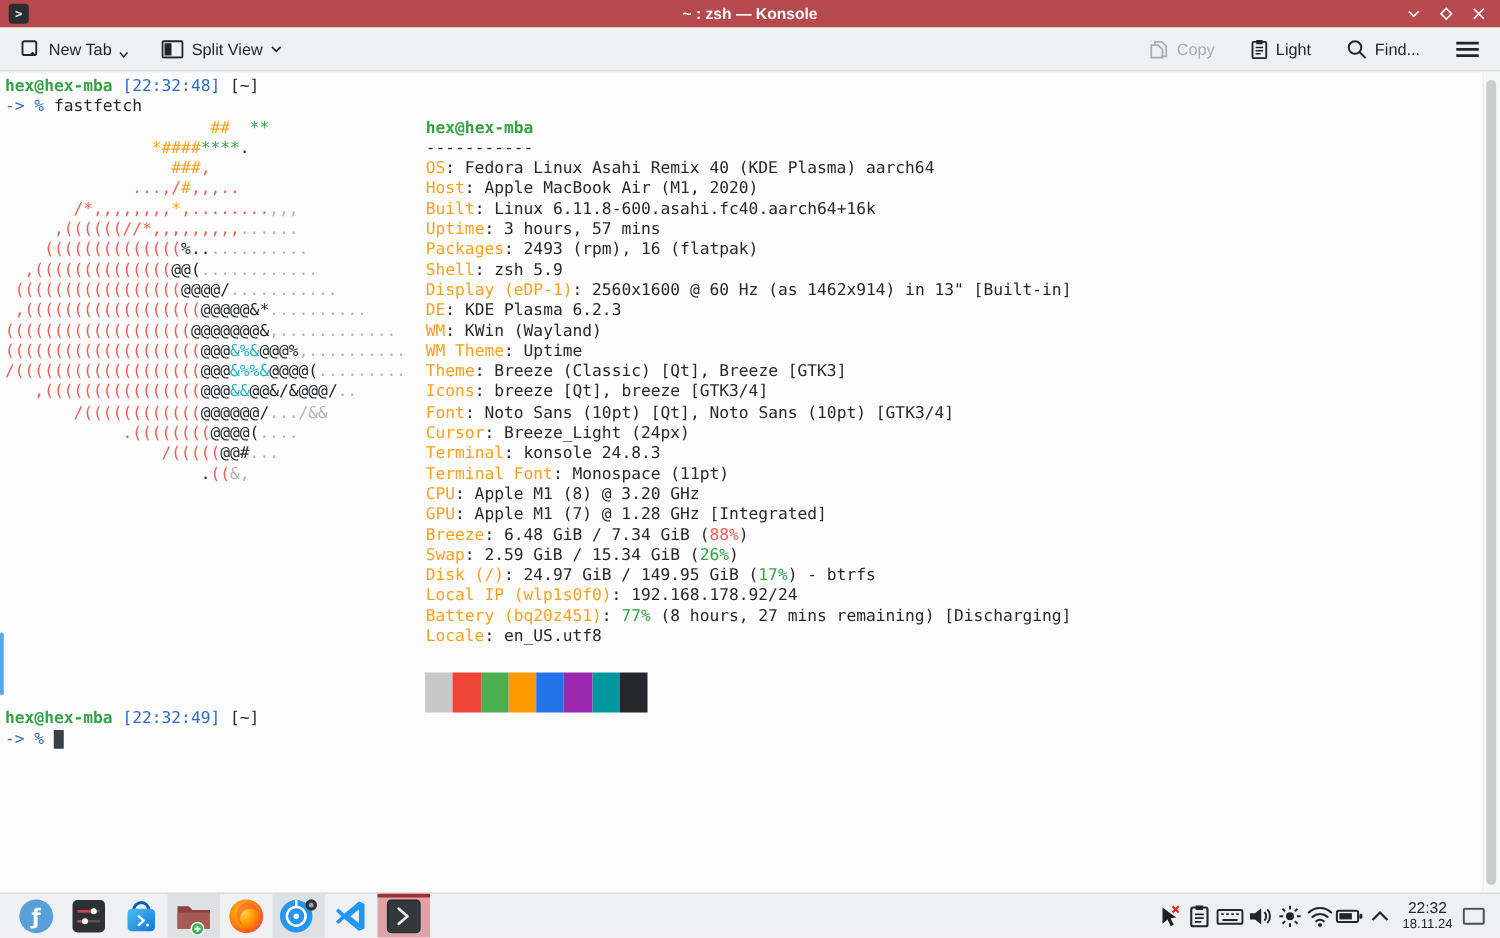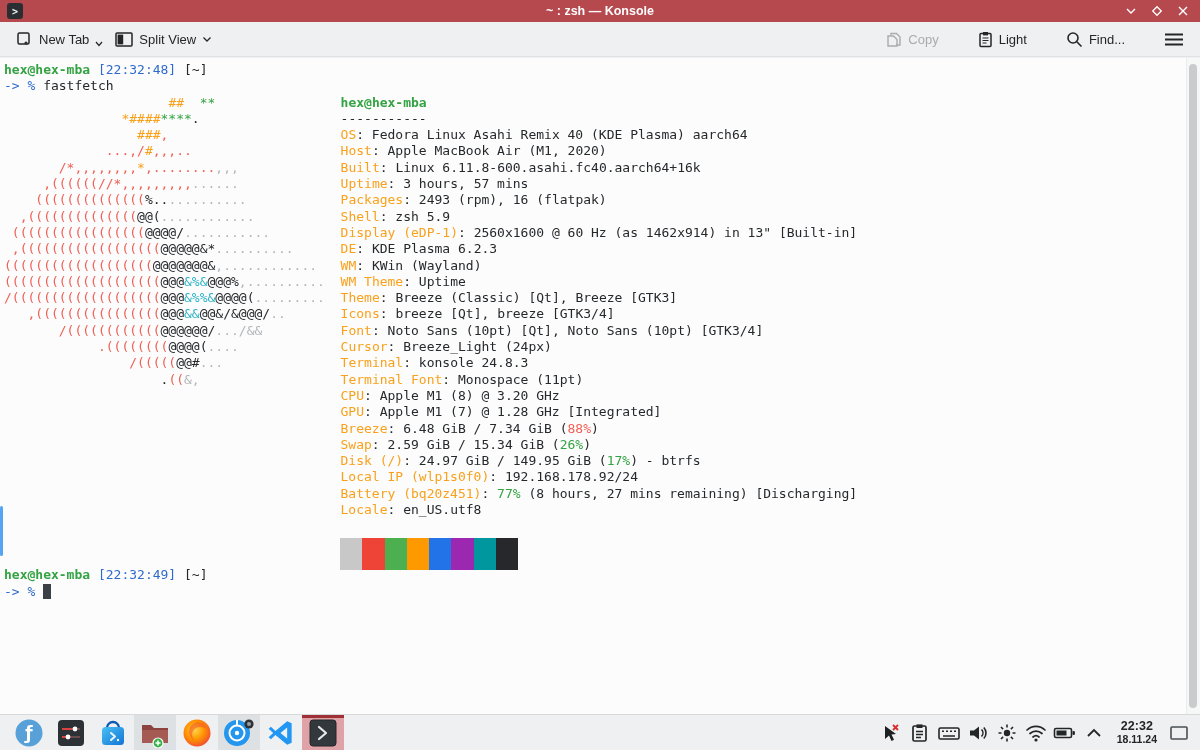--- a/index.html
+++ b/index.html
@@ -17,22 +17,22 @@
   .controls { position:absolute; right:10px; top:0; height:22px; display:flex; align-items:center; gap:12px; }
   .ctrl { width:14px; height:14px; display:flex; align-items:center; justify-content:center; }
 
   
   .toolbar { position:absolute; top:22px; left:0; right:0; height:35px; background:#eff0f1;
              border-bottom:1px solid #e0e2e4; display:flex; align-items:center; padding:0 10px;
              color:#232629; font-size:13px; }
   .tb-btn { display:flex; align-items:center; gap:6px; padding:4px 6px; border-radius:3px; }
   .tb-btn.disabled { color:#a9acaf; }
   .tb-btn.disabled svg { stroke:#a9acaf; }
-  .tb-left { display:flex; align-items:center; }
-  .tb-right { margin-left:auto; display:flex; align-items:center; gap:27px;justify-content:center; }
+  .tb-left { display:flex; align-items:center; gap:14px; }
+  .tb-right { margin-left:auto; display:flex; align-items:center; gap:16px;justify-content:center; }
   .mini-chev { margin-top:9px; }
   .tb-icon { display:flex; align-items:center; }
 
   
   .terminal { position:absolute; top:58px; left:0; right:0; bottom:36px; background:#fcfcfc; }
   #term-pre { position:absolute; inset:0; padding:4px 0 0 4px; margin:0; white-space:pre;
               font:13px/16.3px "DejaVu Sans Mono", monospace; color:var(--t-p,#26292c); }
   .c-p  { color:var(--t-p); }
   .c-o  { color:var(--t-o); }
   .c-r  { color:var(--t-r); }
@@ -50,21 +50,21 @@
   .sb-thumb { position:absolute; right:3px; top:6px; width:8px; height:644px; background:#c9cbcd; border-radius:4px; }
 
   
   .taskbar { position:absolute; left:0; right:0; bottom:0; height:36px; background:#eff0f1;
              border-top:1px solid #d7d9db; display:flex; align-items:center; }
   .tasks { display:flex; align-items:center; height:36px; padding-left:8px; }
   .task { width:42px; height:36px; display:flex; align-items:center; justify-content:center; position:relative; }
   .task.running { background:#dee1e3; }
   .task.active { background:#dfa3a7; }
   .task.active::before { content:""; position:absolute; top:0; left:0; right:0; height:3px; background:#9e3136; }
-  .tray { margin-left:auto; display:flex; align-items:center; gap:5px; padding-right:6px;font-weight:bold; }
+  .tray { margin-left:auto; display:flex; align-items:center; padding-right:6px; }
   .tray-ic { width:24px; height:24px; display:flex; align-items:center; justify-content:center; }
   .clock { text-align:center; color:#232629; line-height:1.1; margin:0 6px; }
   .clock .t { font-size:12.5px; }
   .clock .d { font-size:10.5px; }
   .show-desktop { width:22px; height:26px; display:flex; align-items:center; justify-content:center; margin-right:4px; }
 </style>
 </head>
 <body>
 
 <div class="screen">

